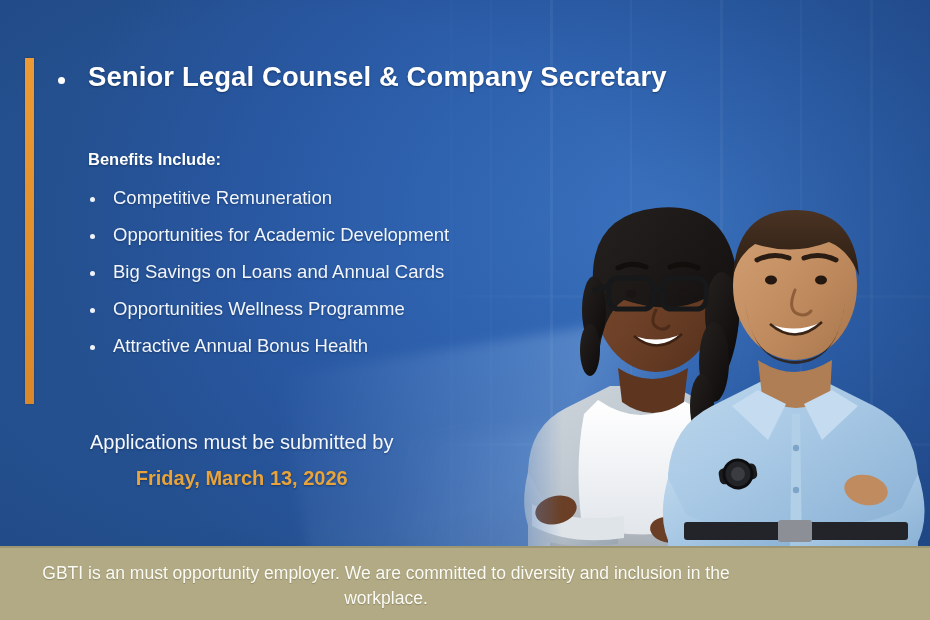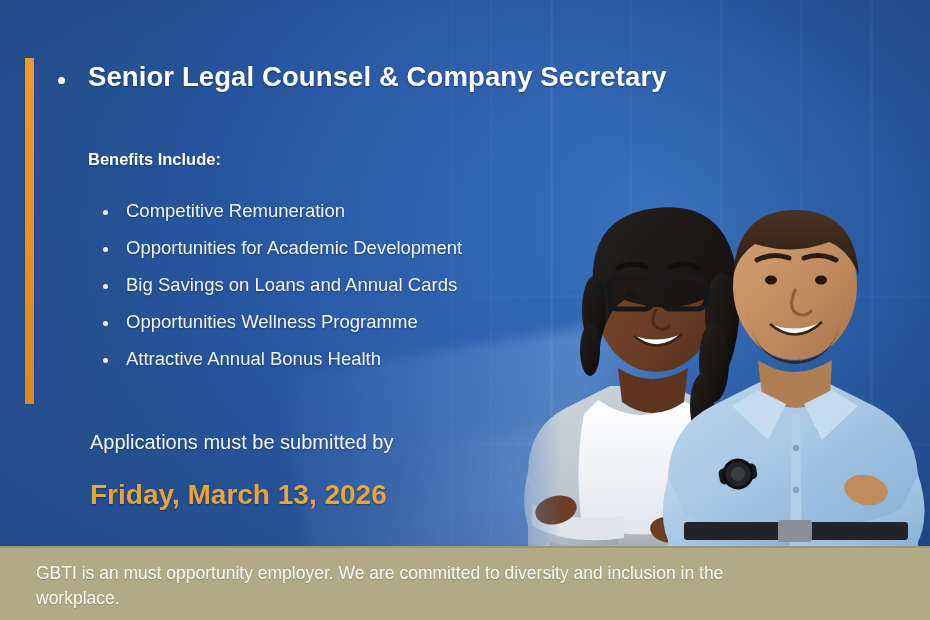--- a/index.html
+++ b/index.html
@@ -7,20 +7,21 @@
     padding: 0;
     background: #ffffff;
   }
   #slide {
     position: relative;
     width: 930px;
     height: 620px;
     overflow: hidden;
     background: #7f1d1d;
     font-family: "Liberation Sans", sans-serif;
+    text-align: center;
     -webkit-font-smoothing: antialiased;
   }
 
   
   .bg-base {
     position: absolute;
     inset: 0;
     background:
       radial-gradient(ellipse 620px 460px at 72% 36%, #3a71bd 0%, #2f63b0 38%, #28569f 72%, #24508f 100%),
       linear-gradient(180deg, #2c5fae 0%, #2a5ba7 55%, #26539a 100%);
@@ -104,21 +105,21 @@
     position: absolute;
     left: 88px; top: 150px;
     font-size: 16.5px;
     font-weight: bold;
     color: #ffffff;
     text-shadow: 0 1px 2px rgba(8,30,64,.5);
   }
   .benefits-list {
     position: absolute;
     left: 90px; top: 186px;
-    margin: 13px; padding: 0;
+    margin: 0; padding: 0;
     list-style: none;
   }
   .benefit-item {
     display: flex;
     align-items: flex-start;
     gap: 18px;
     height: 37px;
   }
   .benefit-bullet {
     width: 5px; height: 5px;
@@ -141,27 +142,27 @@
     left: 90px; top: 428px;
   }
   .deadline-line1 {
     font-size: 20px;
     color: #f4f7fc;
     white-space: nowrap;
     text-shadow: 0 1px 2px rgba(8,30,64,.45);
     line-height: 1.4;
   }
   .deadline-line2 {
-    font-size: 28px;
+    font-size: 20px;
     font-weight: bold;
     color: #e8a43b;
     white-space: nowrap;
     text-shadow: 0 1px 2px rgba(8,30,64,.5);
     line-height: 1.4;
-    margin-top: 19px;
+    margin-top: 8px;
   }
 
   
   .photo {
     position: absolute;
     left: 470px; top: 118px;
     width: 460px; height: 430px;
     overflow: hidden;
     -webkit-mask-image: linear-gradient(90deg, transparent 0%, rgba(0,0,0,.25) 7%, #000 20%, #000 100%);
             mask-image: linear-gradient(90deg, transparent 0%, rgba(0,0,0,.25) 7%, #000 20%, #000 100%);

